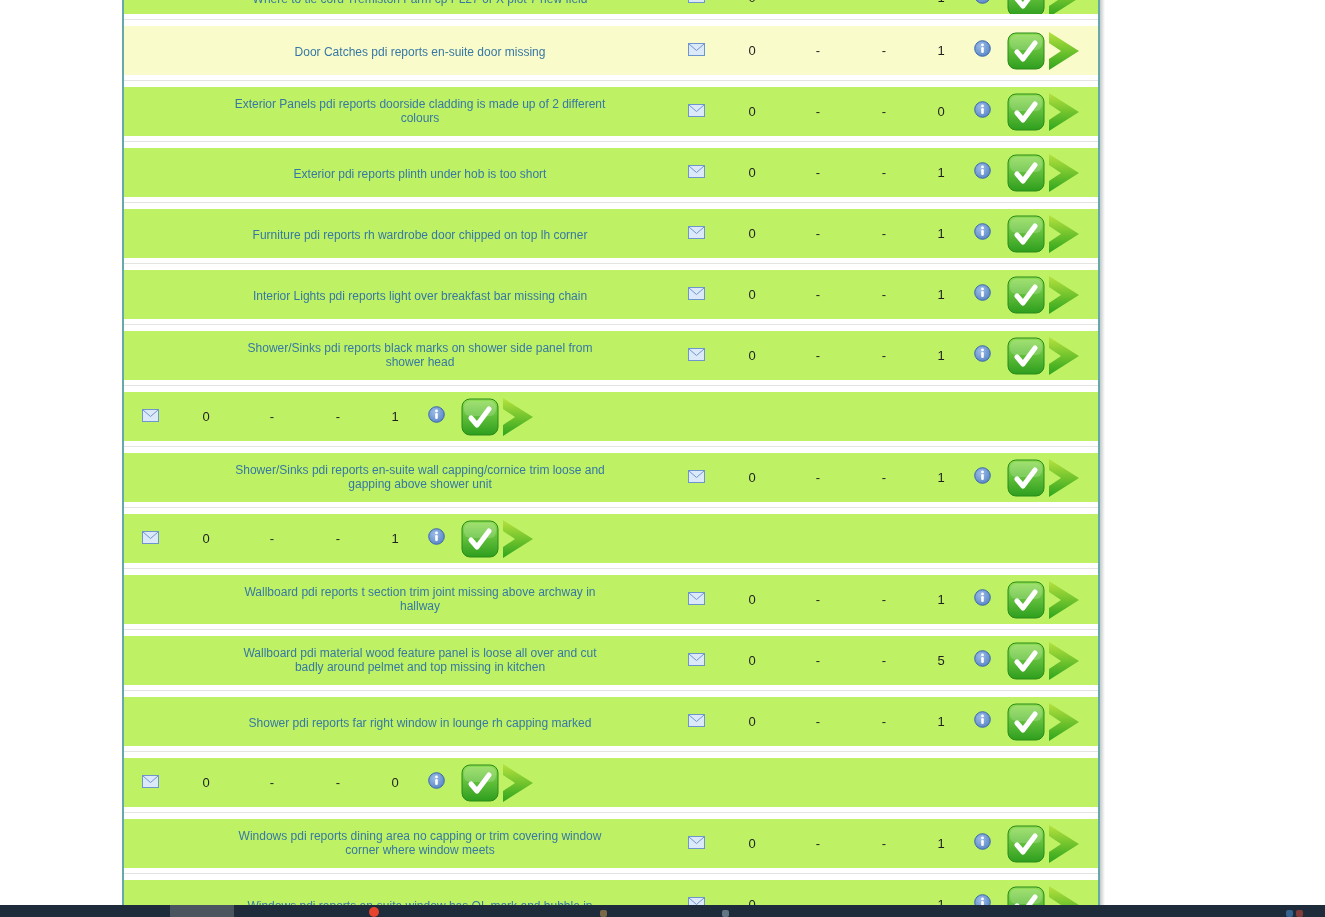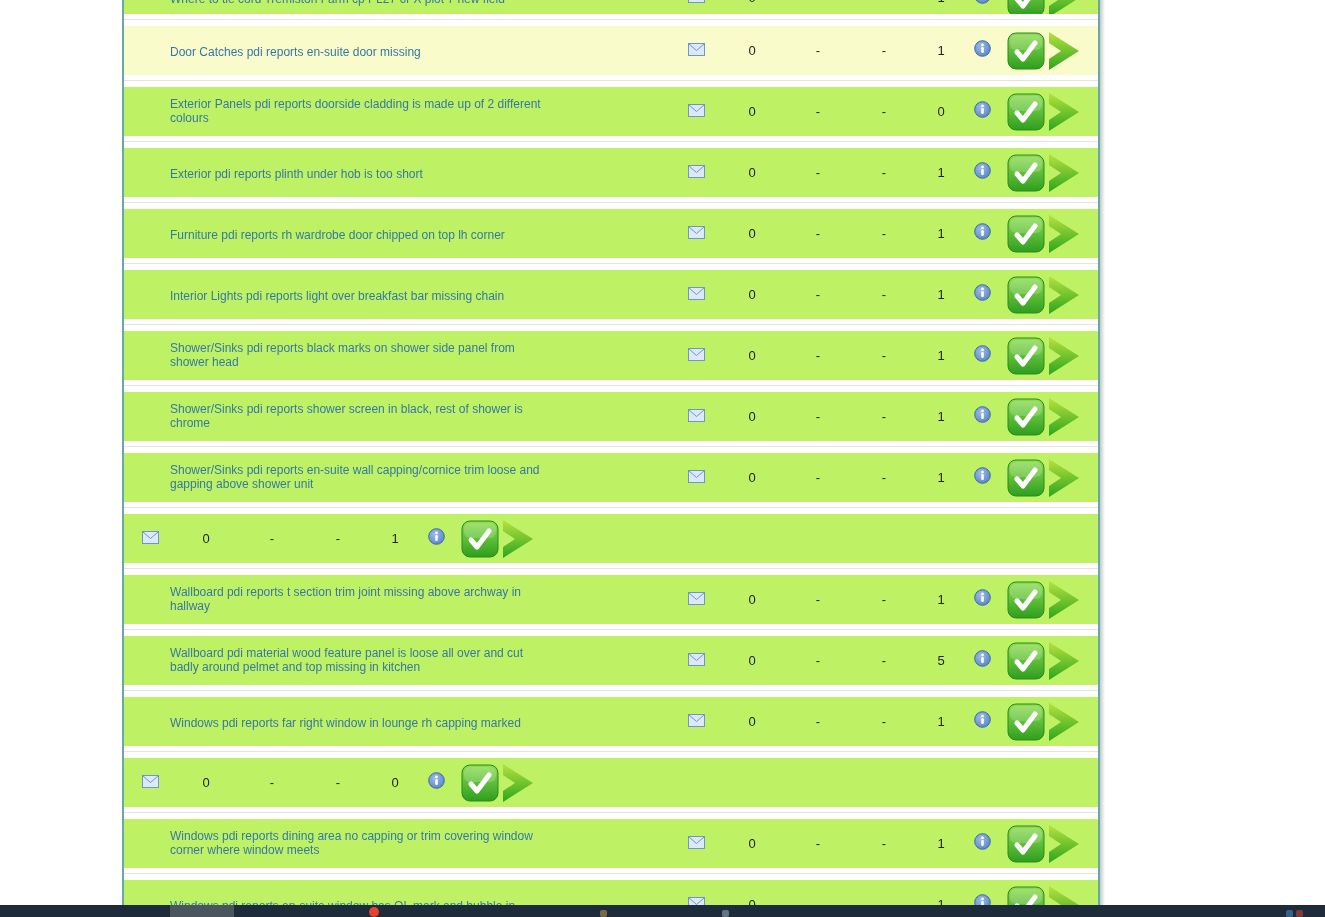--- a/index.html
+++ b/index.html
@@ -19,21 +19,21 @@
   .row{
     height:49px;display:flex;align-items:center;background:#bef264;
   }
   .row.highlight{background:#fafbcb;}
   .divider{height:12px;position:relative;background:#ffffff;}
   .divider::after{
     content:'';position:absolute;top:5px;left:0;right:0;height:1px;background:#e4e4e2;
   }
   .partial{height:14px;overflow:hidden;}
   .partial .row{margin-top:-27px;}
-  .c-text{width:546px;box-sizing:border-box;padding-left:46px;}
+  .c-text{width:546px;box-sizing:border-box;padding-left:46px;text-align:center;}
   .link{
     color:#3678a4;font-size:12px;line-height:14px;display:inline-block;
     max-width:380px;cursor:pointer;
   }
   .c-mail{width:52px;display:flex;justify-content:center;align-items:center;}
   .c-n1{width:60px;text-align:center;}
   .c-d1{width:72px;text-align:center;}
   .c-d2{width:60px;text-align:center;}
   .c-n2{width:54px;text-align:center;}
   .val{font-size:13px;color:#1f1f1f;}
@@ -458,23 +458,20 @@
             <stop offset="0" stop-color="#b7e23e"></stop>
                 <stop offset="1" stop-color="#2da51d"></stop>
           </linearGradient>
         </defs>
         <path d="M2 1 L32 20 L2 39 L2 28 L14 20 L2 12 Z" fill="url(#ga)"></path>
       </svg>
     </div>
   </div>
 <div class="divider"></div>
   <div class="row">
-    <div class="c-text">
-      <span class="link">Shower/Sinks pdi reports shower screen in black, rest of shower is chrome</span>
-    </div>
     <div class="c-mail">
       <span>
         <svg width="17" height="13" viewBox="0 0 17 13">
           <rect x="0.5" y="0.5" width="16" height="12" fill="#dbe9f9" stroke="#6f95cf"></rect>
           <path d="M1 1 L8.5 7.5 L16 1" fill="none" stroke="#6f95cf"></path>
         </svg>
       </span>
     </div>
     <div class="c-n1 val">0</div>
     <div class="c-d1 val">-</div>
@@ -741,21 +738,21 @@
                 <stop offset="1" stop-color="#2da51d"></stop>
           </linearGradient>
         </defs>
         <path d="M2 1 L32 20 L2 39 L2 28 L14 20 L2 12 Z" fill="url(#ga)"></path>
       </svg>
     </div>
   </div>
 <div class="divider"></div>
   <div class="row">
     <div class="c-text">
-      <span class="link">Windows pdi reports far right window in lounge rh capping marked</span>
+      <span class="link">Shower pdi reports far right window in lounge rh capping marked</span>
     </div>
     <div class="c-mail">
       <span>
         <svg width="17" height="13" viewBox="0 0 17 13">
           <rect x="0.5" y="0.5" width="16" height="12" fill="#dbe9f9" stroke="#6f95cf"></rect>
           <path d="M1 1 L8.5 7.5 L16 1" fill="none" stroke="#6f95cf"></path>
         </svg>
       </span>
     </div>
     <div class="c-n1 val">0</div>

